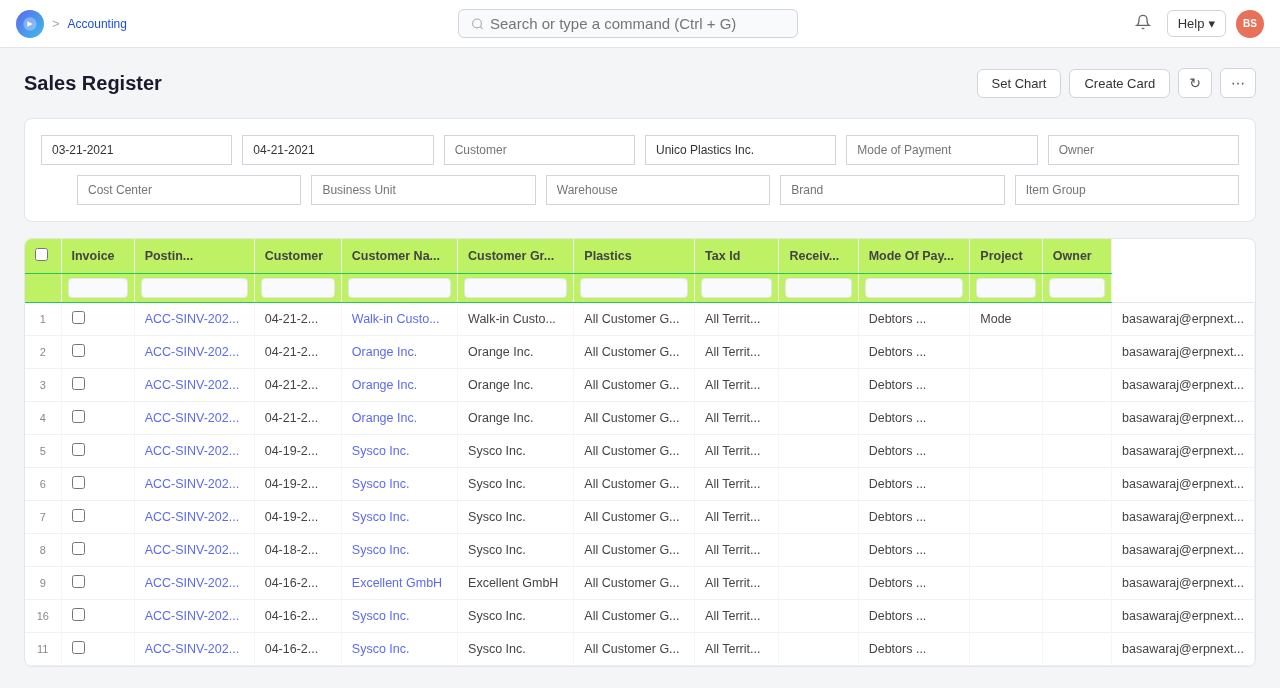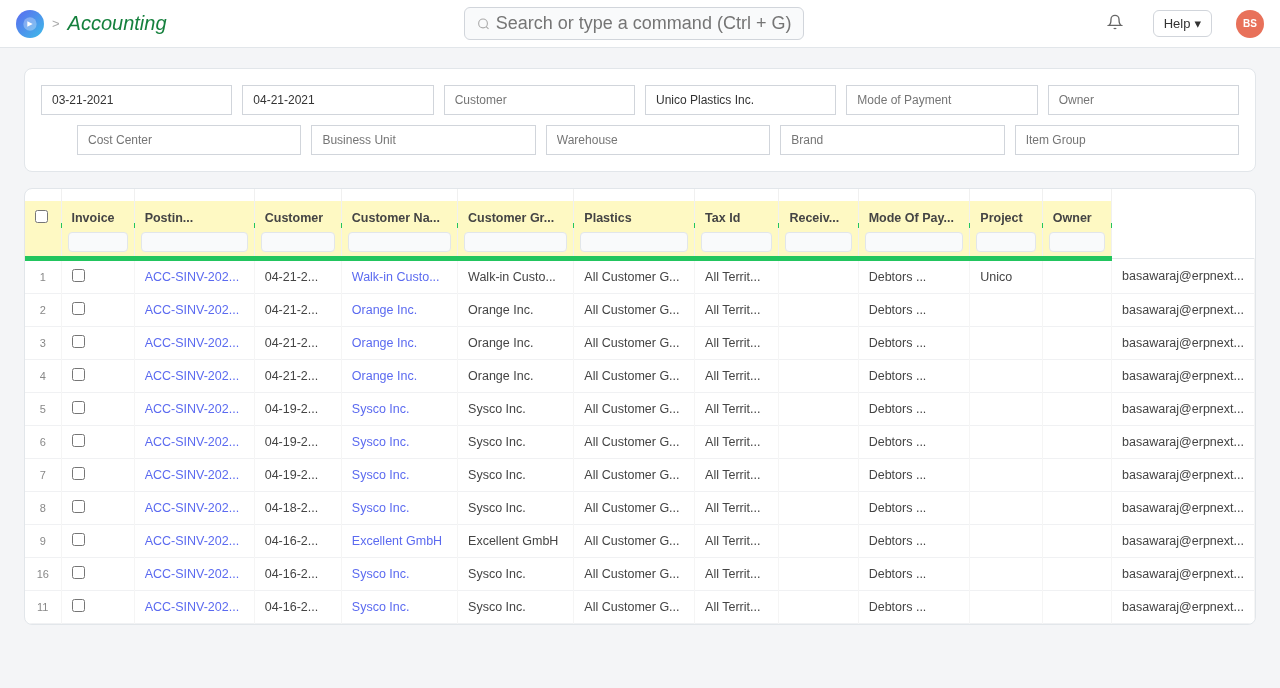--- a/index.html
+++ b/index.html
@@ -7,28 +7,28 @@
 
     
     .topbar {
       display: flex; align-items: center; justify-content: space-between;
       background: #fff; border-bottom: 1px solid #e2e6ea; padding: 0 16px; height: 48px;
     }
     .topbar-left { display: flex; align-items: center; gap: 8px; }
     .app-logo { width: 28px; height: 28px; border-radius: 50%; background: linear-gradient(135deg, #5b6af0 0%, #3ebce8 100%); display: flex; align-items: center; justify-content: center; }
     .app-logo svg { width: 16px; height: 16px; }
     .breadcrumb-sep { color: #aaa; font-size: 13px; }
-    .breadcrumb-text { font-size: 20px; color: #15803d; font-weight: 500; font-style: italic; }
+    .breadcrumb-text { font-size: 12px; color: #1d4ed8; font-weight: 500; }
     .search-bar {
       display: flex; align-items: center; gap: 6px;
       border: 1px solid #d1d5db; border-radius: 6px; padding: 5px 12px;
       background: #f9fafb; width: 340px;
     }
-    .search-bar input { border: none; background: transparent; outline: none; font-size: 18px; color: #14532d; width: 100%; }
-    .topbar-right { display: flex; align-items: center; gap: 24px; }
+    .search-bar input { border: none; background: transparent; outline: none; font-size: 15px; color: #14532d; width: 100%; }
+    .topbar-right { display: flex; align-items: center; gap: 10px; }
     .notif-btn { background: none; border: none; cursor: pointer; padding: 6px; border-radius: 50%; color: #666; font-size: 16px; }
     .help-btn { background: none; border: 1px solid #d1d5db; border-radius: 6px; padding: 5px 10px; cursor: pointer; font-size: 13px; color: #333; display: flex; align-items: center; gap: 4px; }
     .avatar { width: 28px; height: 28px; border-radius: 50%; background: #e8715a; color: #fff; font-size: 10px; font-weight: 600; display: flex; align-items: center; justify-content: center; }
 
     
     .page { padding: 20px 24px; }
     .page-header { display: flex; align-items: center; justify-content: space-between; margin-bottom: 20px; }
     .page-title { font-size: 20px; font-weight: 600; color: #1a1a2e; }
     .header-actions { display: flex; align-items: center; gap: 8px; }
     .btn { border: 1px solid #d1d5db; background: #fff; border-radius: 6px; padding: 6px 14px; cursor: pointer; font-size: 13px; color: #333; }
@@ -42,23 +42,23 @@
       flex: 1; border: 1px solid #d1d5db; border-radius: 0; padding: 7px 10px;
       font-size: 12px; color: #333; background: #fff; outline: none;
     }
     .filter-field.placeholder { color: #aaa; }
     .filter-field.filled { color: #333; font-weight: 500; }
 
     
     .table-wrap { background: #fff; border: 1px solid #e2e6ea; border-radius: 8px; overflow: hidden; margin-top: 16px; }
     table { width: 100%; border-collapse: collapse; font-size: 12.5px; }
     thead th {
-      background: #fef9c3; border-bottom: 5px solid #22c55e; border-right: 1px solid #f0f0f0;
+      background: #bef264; border-bottom: 1px solid #22c55e; border-right: 1px solid #f0f0f0;
       padding: 9px 10px; text-align: left; font-weight: 600; color: #444; white-space: nowrap;
-      position: sticky; top: 12px;
+      position: sticky; top: 0;
     }
     thead th:first-child { width: 36px; }
     .filter-row-th { border-bottom: 1px solid #e2e6ea; }
     .filter-row-th th { padding: 4px 6px; }
     .filter-row-th th input {
       width: 100%; border: 1px solid #e2e6ea; border-radius: 4px; padding: 3px 6px;
       font-size: 11px; background: #f9fafb; outline: none; color: #555;
     }
     tbody tr { border-bottom: 1px solid #f0f1f3; }
     tbody td { padding: 8px 10px; color: #444; border-right: 1px solid #f5f5f5; white-space: nowrap; }
@@ -97,20 +97,29 @@
     </button>
     <button class="help-btn">
       <span>Help</span>
       <span>▾</span>
     </button>
     <div class="avatar">BS</div>
   </div>
 </div>
 
 <div class="page">
+  <div class="page-header">
+    <h1 class="page-title">Sales Register</h1>
+    <div class="header-actions">
+      <button class="btn">Set Chart</button>
+      <button class="btn">Create Card</button>
+      <button class="btn-icon">↻</button>
+      <button class="btn-icon">⋯</button>
+    </div>
+  </div>
 
   <div class="filters">
     <div class="filter-row">
       <input class="filter-field filled" type="text" value="03-21-2021" style="">
       <input class="filter-field filled" type="text" value="04-21-2021" style="">
       <input class="filter-field placeholder" type="text" placeholder="Customer" style="">
       <input class="filter-field filled" type="text" value="Unico Plastics Inc." style="">
       <input class="filter-field placeholder" type="text" placeholder="Mode of Payment" style="">
       <input class="filter-field placeholder" type="text" placeholder="Owner" style="">
     </div>
@@ -162,21 +171,21 @@
             <td class="row-num">1</td>
     <td><input type="checkbox" style=""></td>
     <td class="td-link">ACC-SINV-202...</td>
     <td>04-21-2...</td>
     <td class="td-link">Walk-in Custo...</td>
     <td>Walk-in Custo...</td>
     <td>All Customer G...</td>
     <td>All Territ...</td>
     <td></td>
     <td>Debtors ...</td>
-    <td>Unico</td>
+    <td>Mode</td>
     <td></td>
     <td>basawaraj@erpnext...</td>
   </tr>
           <tr>
             <td class="row-num">2</td>
     <td><input type="checkbox" style=""></td>
     <td class="td-link">ACC-SINV-202...</td>
     <td>04-21-2...</td>
     <td class="td-link">Orange Inc.</td>
     <td>Orange Inc.</td>

